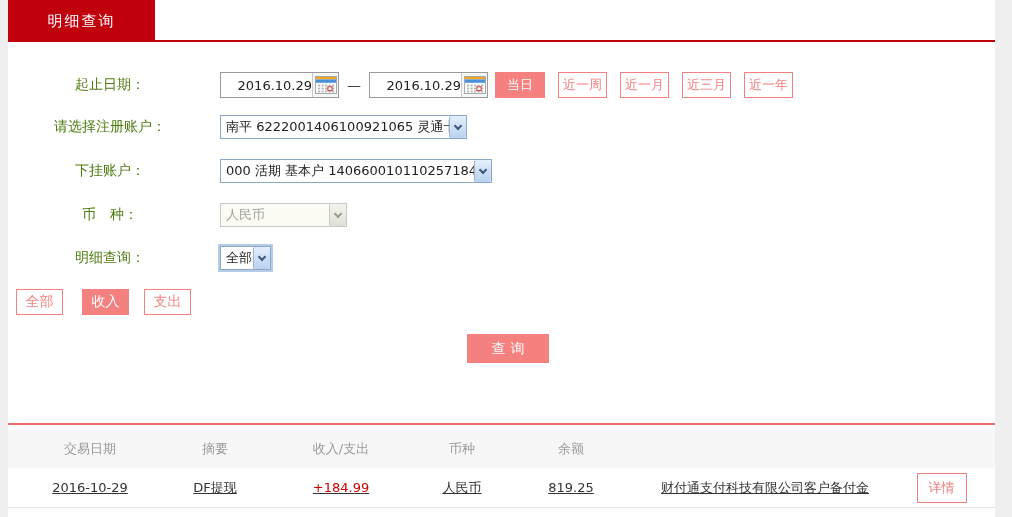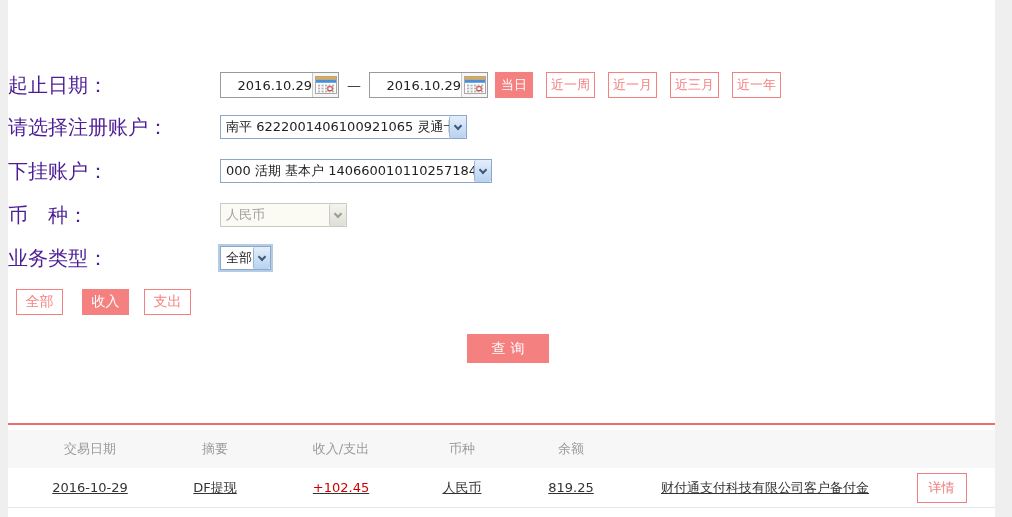--- a/index.html
+++ b/index.html
@@ -21,40 +21,40 @@
     position: absolute; left: 0; top: 0; width: 147px; height: 42px;
     background: #c1000d; color: #fff; font-size: 15px; letter-spacing: 2px;
     display: flex; align-items: center; justify-content: center; cursor: pointer;
   }
   
   .frow {
     position: absolute; left: 0; right: 0; height: 26px;
     display: flex; align-items: center;
   }
   .flabel {
-    width: 204px; text-align: left; font-size: 20px; color: #4c1d95;
+    width: 204px; text-align: center; font-size: 14px; color: #4d7c0f;
     flex: 0 0 204px;
   }
   .date-input {
     margin-left: 8px; width: 119px; height: 26px; border: 1px solid #9a9a9a;
     background: #fff; display: flex; align-items: center;
   }
   .date-text { flex: 1; text-align: right; font-size: 13px; color: #222; }
   .cal-btn {
     width: 26px; height: 24px; display: flex; align-items: center;
     justify-content: center; border-left: 1px solid #c9c9c9; cursor: pointer;
     background: #f6f6f6;
   }
   .dash { margin: 0 8px; color: #444; font-size: 14px; }
   .qbtn {
     height: 26px; font-size: 13px; cursor: pointer;
     font-family: "DejaVu Sans", sans-serif;
   }
   .qbtn.filled {
-    margin-left: 7px; padding: 0 5px; background: #f58080; color: #fff;
+    margin-left: 7px; padding: 0 11px; background: #f58080; color: #fff;
     border: 1px solid #f58080;
   }
   .qbtn.outline {
     margin-left: 13px; padding: 0 4px; background: #fff; color: #f58080;
     border: 1px solid #f58080;
   }
   
   .xp-select {
     margin-left: 8px; height: 24px; border: 1px solid #8aa8c8; background: #fff;
     display: flex; align-items: center; cursor: pointer;
@@ -133,20 +133,23 @@
     background: #fff; border: 1px solid #f08080; color: #ef7c7c;
     font-size: 13px; padding: 5px 11px; cursor: pointer;
     font-family: "DejaVu Sans", sans-serif;
   }
 </style>
 </head>
 <body>
 
 <div class="content">
 
+  <div class="tabbar">
+    <div class="tab">明细查询</div>
+  </div>
 
   <div class="frow" style="top:72px">
     <div class="flabel">起止日期：</div>
     <div class="date-input">
       <span class="date-text">2016.10.29</span>
       <span class="cal-btn">
         <svg width="22" height="18" viewBox="0 0 22 18">
           <rect x="0.5" y="0.5" width="21" height="17" fill="#fff" stroke="#a8a8a8"></rect>
           <rect x="1" y="1" width="20" height="2.4" fill="#f5a623"></rect>
           <rect x="1" y="3.4" width="20" height="3.4" fill="#4a90d9"></rect>
@@ -229,21 +232,21 @@
     <div class="flabel">币　种：</div>
     <div class="xp-select disabled" style="width:127px">
       <span class="sel-text">人民币</span>
       <span class="sel-arrow">
           <i class="chev"></i>
         </span>
     </div>
   </div>
 
   <div class="frow" style="top:246px;height:24px">
-    <div class="flabel">业务类型：</div>
+    <div class="flabel">明细查询：</div>
     <div class="xp-select focused" style="width:51px">
       <span class="sel-text">全部</span>
       <span class="sel-arrow">
           <i class="chev"></i>
         </span>
     </div>
   </div>
 
   <div class="frow" style="top:289px">
     <button class="flowbtn outline">全部</button>
@@ -261,21 +264,21 @@
     <div>摘要</div>
     <div>收入/支出</div>
     <div>币种</div>
     <div>余额</div>
     <div></div>
   </div>
 
   <div class="tgrid trow">
     <div>2016-10-29</div>
     <div>DF提现</div>
-    <div class="amount">+102.45</div>
+    <div class="amount">+184.99</div>
     <div>人民币</div>
     <div>819.25</div>
     <div>财付通支付科技有限公司客户备付金</div>
     <div>
       <button class="detail-btn">详情</button>
     </div>
   </div>
 
 </div>
 

